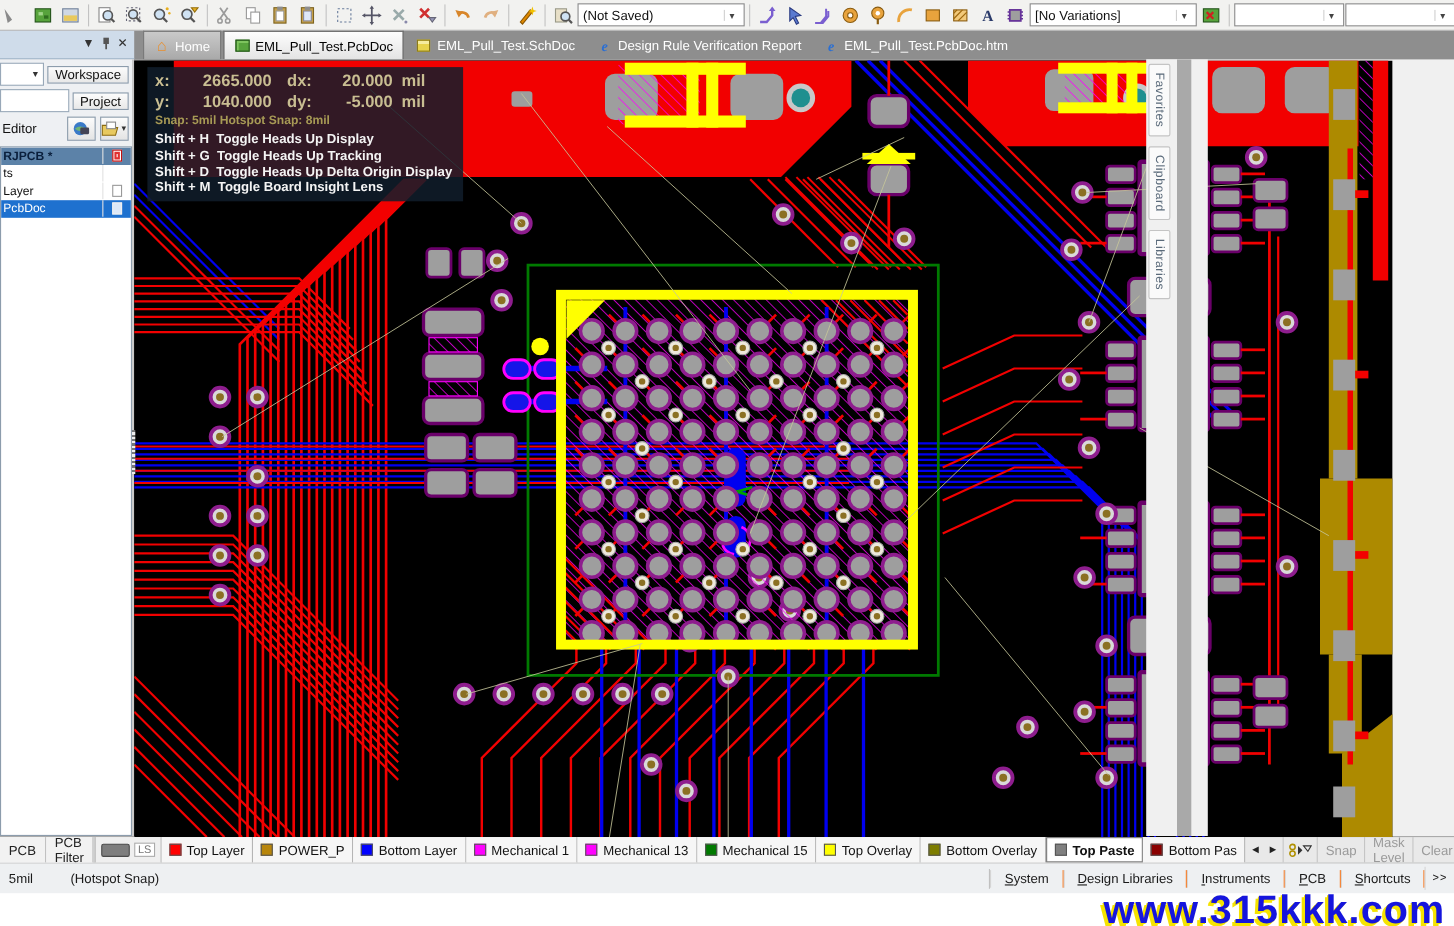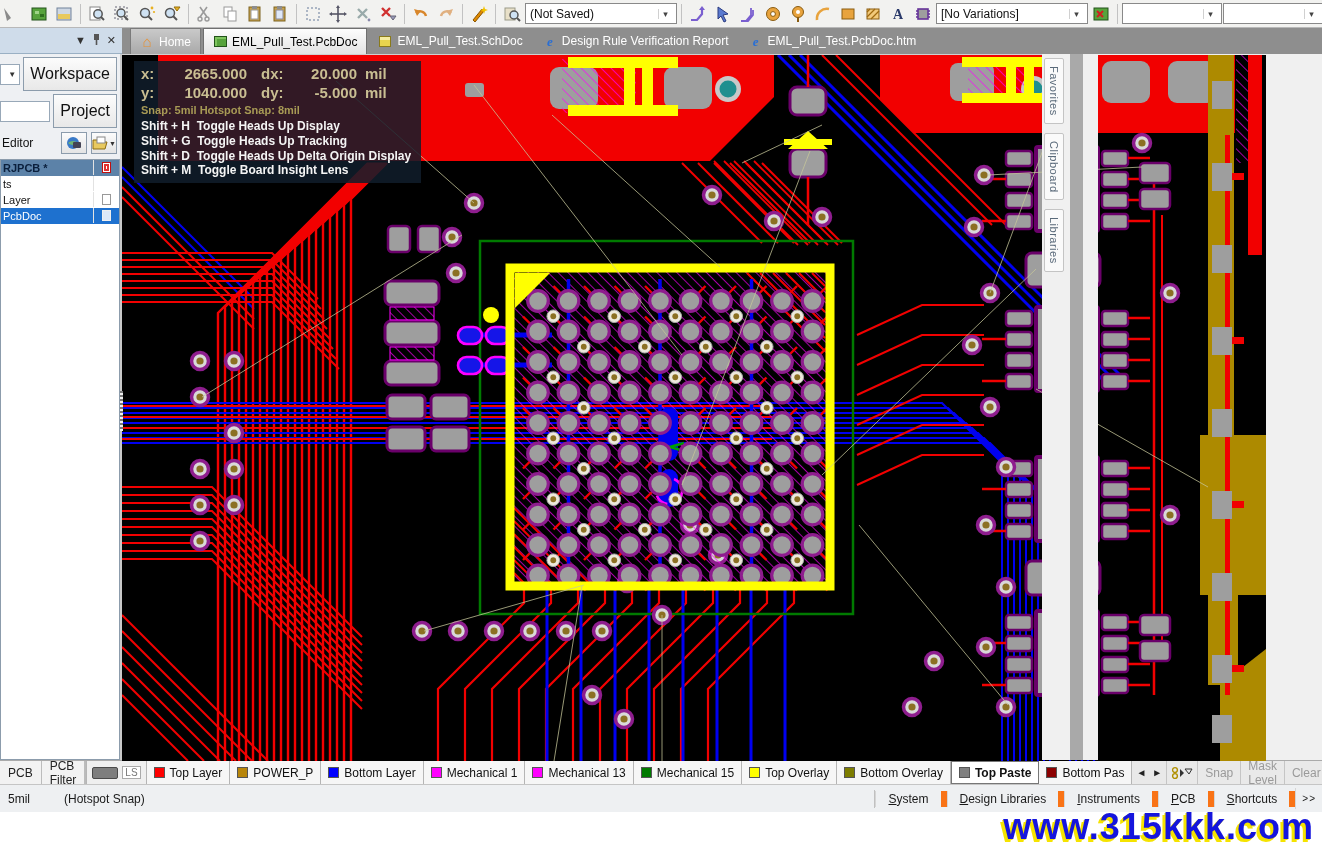--- a/index.html
+++ b/index.html
@@ -29,21 +29,21 @@
   .ie-g{color:#2a6fd4;font-weight:bold;font-style:italic;font-size:13px;font-family:"Liberation Serif",serif;line-height:1;}
 
   
   .main{height:706px;display:flex;}
 
   
   .lpanel{width:122px;background:#eef0f3;border-right:2px solid #c9c9c9;display:flex;flex-direction:column;font-size:11px;position:relative;}
   .prow{display:flex;gap:3px;padding:3px 3px 0 0;align-items:center;}
   .pcombo{flex:1;height:21px;background:#fff;border:1px solid #98a8b8;display:flex;align-items:center;justify-content:flex-end;}
   .pcombo span{font-size:8px;color:#333;padding-right:3px;}
-  .pbtn{height:34px;background:linear-gradient(#fcfcfc,#e8e8e8);border:1px solid #8c9cac;font-size:16px;color:#111;padding:0 6px;}
+  .pbtn{height:16px;background:linear-gradient(#fcfcfc,#e8e8e8);border:1px solid #8c9cac;font-size:12px;color:#111;padding:0 6px;}
   .edrow{display:flex;align-items:center;gap:4px;padding:4px 3px 3px 2px;}
   .edlabel{flex:1;font-size:12px;color:#111;}
   .edbtn{width:26px;height:22px;background:linear-gradient(#fcfcfc,#e4e4e4);border:1px solid #8c9cac;display:flex;align-items:center;justify-content:center;gap:1px;}
   .tree{flex:1;background:#fff;border:1px solid #8c9cac;margin:2px 0 0 0;overflow:hidden;}
   .trow{height:16px;display:flex;align-items:center;font-size:11px;color:#111;position:relative;border-bottom:1px solid transparent;}
   .trow .tlabel{flex:1;padding-left:2px;white-space:nowrap;overflow:hidden;}
   .trow .ticon{width:26px;display:flex;justify-content:center;border-left:1px solid #e2e2e2;align-self:stretch;align-items:center;}
   .trow.header{background:#5c82a8;}
   .trow.header .tlabel{color:#0a1f3c;font-weight:bold;}
   .trow.selected{background:#1e71cf;}
@@ -83,21 +83,21 @@
   .ltab.active{font-weight:bold;background:#ffffff;border:1px solid #777;}
   .lswatch{width:11px;height:11px;border:1px solid #555;flex:0 0 auto;}
   .lnav{display:flex;align-items:center;padding:0 4px;color:#222;border-right:1px solid #c5c5c5;font-size:10px;gap:6px;}
   .ltool{display:flex;align-items:center;padding:0 7px;color:#9a9a9a;border-right:1px solid #c5c5c5;}
 
   
   .statusbar{height:28px;background:#eef0f2;display:flex;align-items:center;font-size:12px;color:#1a1a1a;border-top:1px solid #c5c5c5;}
   .st-left{display:flex;gap:34px;padding-left:8px;flex:1;}
   .st-sep{width:1px;height:18px;background:#c0c0c0;}
   .menu{display:flex;align-items:center;height:100%;}
-  .mitem{display:inline-block;padding:1px 12px;border-left:1px solid #d5d5d5;border-right:6px solid #f97316;}
+  .mitem{display:inline-block;padding:1px 12px;border-left:1px solid #d5d5d5;border-right:1px solid #f97316;}
   .mitem::first-letter{text-decoration:underline;}
   .mmore{padding:5px 6px;border-left:1px solid #d5d5d5;font-size:10px;letter-spacing:1px;}
 
   
   .wmrow{height:30px;background:#fff;display:flex;align-items:center;justify-content:flex-end;padding-right:8px;}
   .wm{font-size:36px;font-weight:bold;letter-spacing:1px;color:#1515dd;text-shadow:-3px 3px 0 #f5e300,-1px 1px 0 #f5e300;}
 </style>
 </head>
 <body>
 

